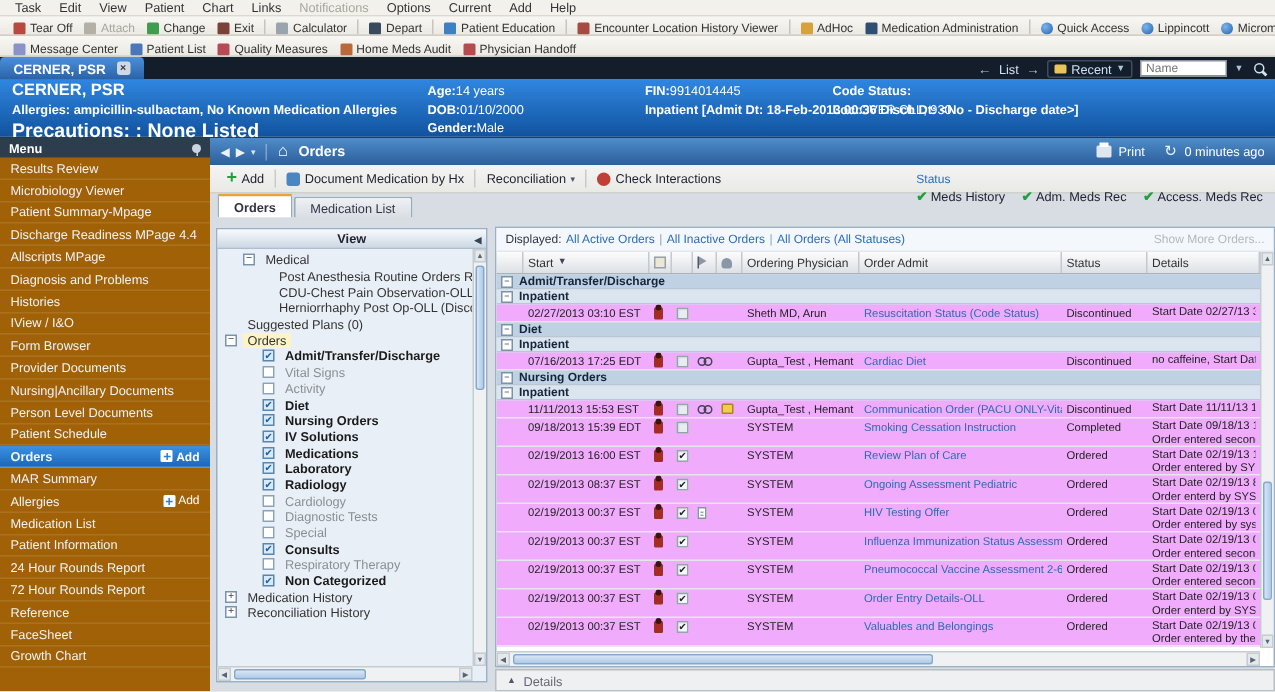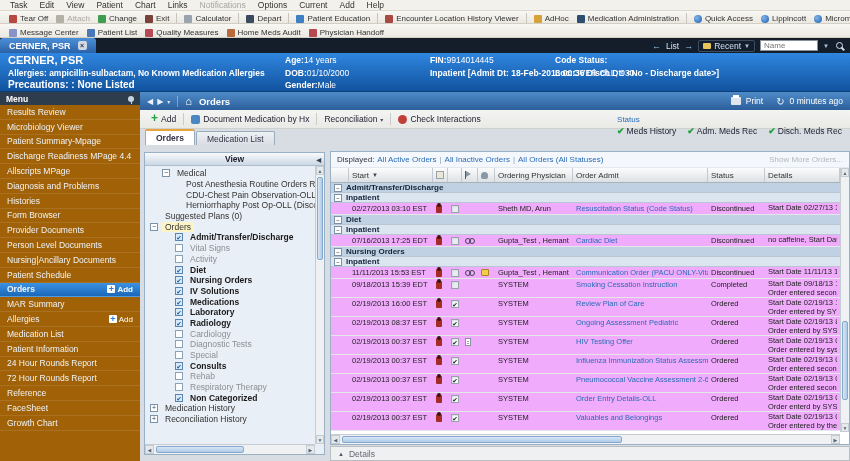--- a/index.html
+++ b/index.html
@@ -48,21 +48,21 @@
 .caret{font-size:6px;color:#aac4dd}
 .search-input{width:58px;height:11px;font-size:8px;border:1px solid #88919c;padding:0 3px;color:#333;font-family:"Liberation Sans",sans-serif}
 .mag-icon{width:7px;height:7px;border:1.5px solid #cfe0f0;border-radius:50%;position:relative;margin-left:2px}
 .mag-icon::after{content:"";position:absolute;width:4px;height:1.5px;background:#cfe0f0;transform:rotate(45deg);right:-3px;bottom:-1px}
 
 
 .banner{position:absolute;top:53px;left:0;right:0;height:39px;background:linear-gradient(#2f86e0,#11539f);color:#fff;border-bottom:1px solid #0c3d77}
 .banner .lab{font-weight:bold}
 .b-name{position:absolute;left:8px;top:1px;font-size:11px;font-weight:bold}
 .b-allergies{position:absolute;left:8px;top:15px;font-size:8.5px;font-weight:bold}
-.b-precautions{position:absolute;left:8px;top:26px;font-size:10px;font-weight:bold}
+.b-precautions{position:absolute;left:8px;top:26px;font-size:13px;font-weight:bold}
 .b-line{font-size:8.5px}
 .b-col2{position:absolute;left:285px;top:2px;display:flex;flex-direction:column;gap:2.5px}
 .b-col3{position:absolute;left:430px;top:2px;display:flex;flex-direction:column;gap:2.5px;white-space:nowrap}
 .b-col4{position:absolute;left:555px;top:2px;display:flex;flex-direction:column;gap:2.5px}
 
 
 .sidebar{position:absolute;top:92px;left:0;width:140px;bottom:0;background:#a16207;overflow:hidden}
 .sidebar-header{height:13px;background:#2e3d4d;color:#fff;font-size:8.5px;font-weight:bold;display:flex;align-items:center;padding:0 6px}
 .pin-icon{margin-left:auto;position:relative;width:6px;height:6px;background:#c8d4e0;border-radius:50%}
 .pin-icon::after{content:"";position:absolute;left:2.5px;top:5px;width:1px;height:3px;background:#c8d4e0}
@@ -341,30 +341,33 @@
         <div class="side-item">
           <span class="side-label">Allscripts MPage</span>
         </div>
         <div class="side-item">
           <span class="side-label">Diagnosis and Problems</span>
         </div>
         <div class="side-item">
           <span class="side-label">Histories</span>
         </div>
         <div class="side-item">
+          <span class="side-label">IView / I&amp;O</span>
+        </div>
+        <div class="side-item">
           <span class="side-label">Form Browser</span>
         </div>
         <div class="side-item">
           <span class="side-label">Provider Documents</span>
         </div>
         <div class="side-item">
+          <span class="side-label">Nursing|Ancillary Documents</span>
+        </div>
+        <div class="side-item">
           <span class="side-label">Person Level Documents</span>
-        </div>
-        <div class="side-item">
-          <span class="side-label">Nursing|Ancillary Documents</span>
         </div>
         <div class="side-item">
           <span class="side-label">Patient Schedule</span>
         </div>
         <div class="side-item selected">
           <span class="side-label">Orders</span>
           <span class="side-add">
             <span class="plus-icon">+</span>
             <span>Add</span>
           </span>
@@ -445,21 +448,21 @@
           <span class="scheck-item">
             <span class="scheck">✔</span>
             <span>Meds History</span>
           </span>
           <span class="scheck-item">
             <span class="scheck">✔</span>
             <span>Adm. Meds Rec</span>
           </span>
           <span class="scheck-item">
             <span class="scheck">✔</span>
-            <span>Disch. Meds Rec</span>
+            <span>Access. Meds Rec</span>
           </span>
         </div>
     </div>
     <div class="tabs" id="tabs">
         <span class="tab active">Orders</span>
         <span class="tab">Medication List</span>
       </div>
 
     <div class="content">
 
@@ -533,24 +536,20 @@
               <span class="tcb"></span>
               <span class="tree-label dim">Diagnostic Tests</span>
             </div>
             <div class="tree-row cbrow">
               <span class="tcb"></span>
               <span class="tree-label dim">Special</span>
             </div>
             <div class="tree-row cbrow">
               <span class="tcb on">✔</span>
               <span class="tree-label bold">Consults</span>
-            </div>
-            <div class="tree-row cbrow">
-              <span class="tcb"></span>
-              <span class="tree-label dim">Rehab</span>
             </div>
             <div class="tree-row cbrow">
               <span class="tcb"></span>
               <span class="tree-label dim">Respiratory Therapy</span>
             </div>
             <div class="tree-row cbrow">
               <span class="tcb on">✔</span>
               <span class="tree-label bold">Non Categorized</span>
             </div>
             <div class="tree-row lvl0">

